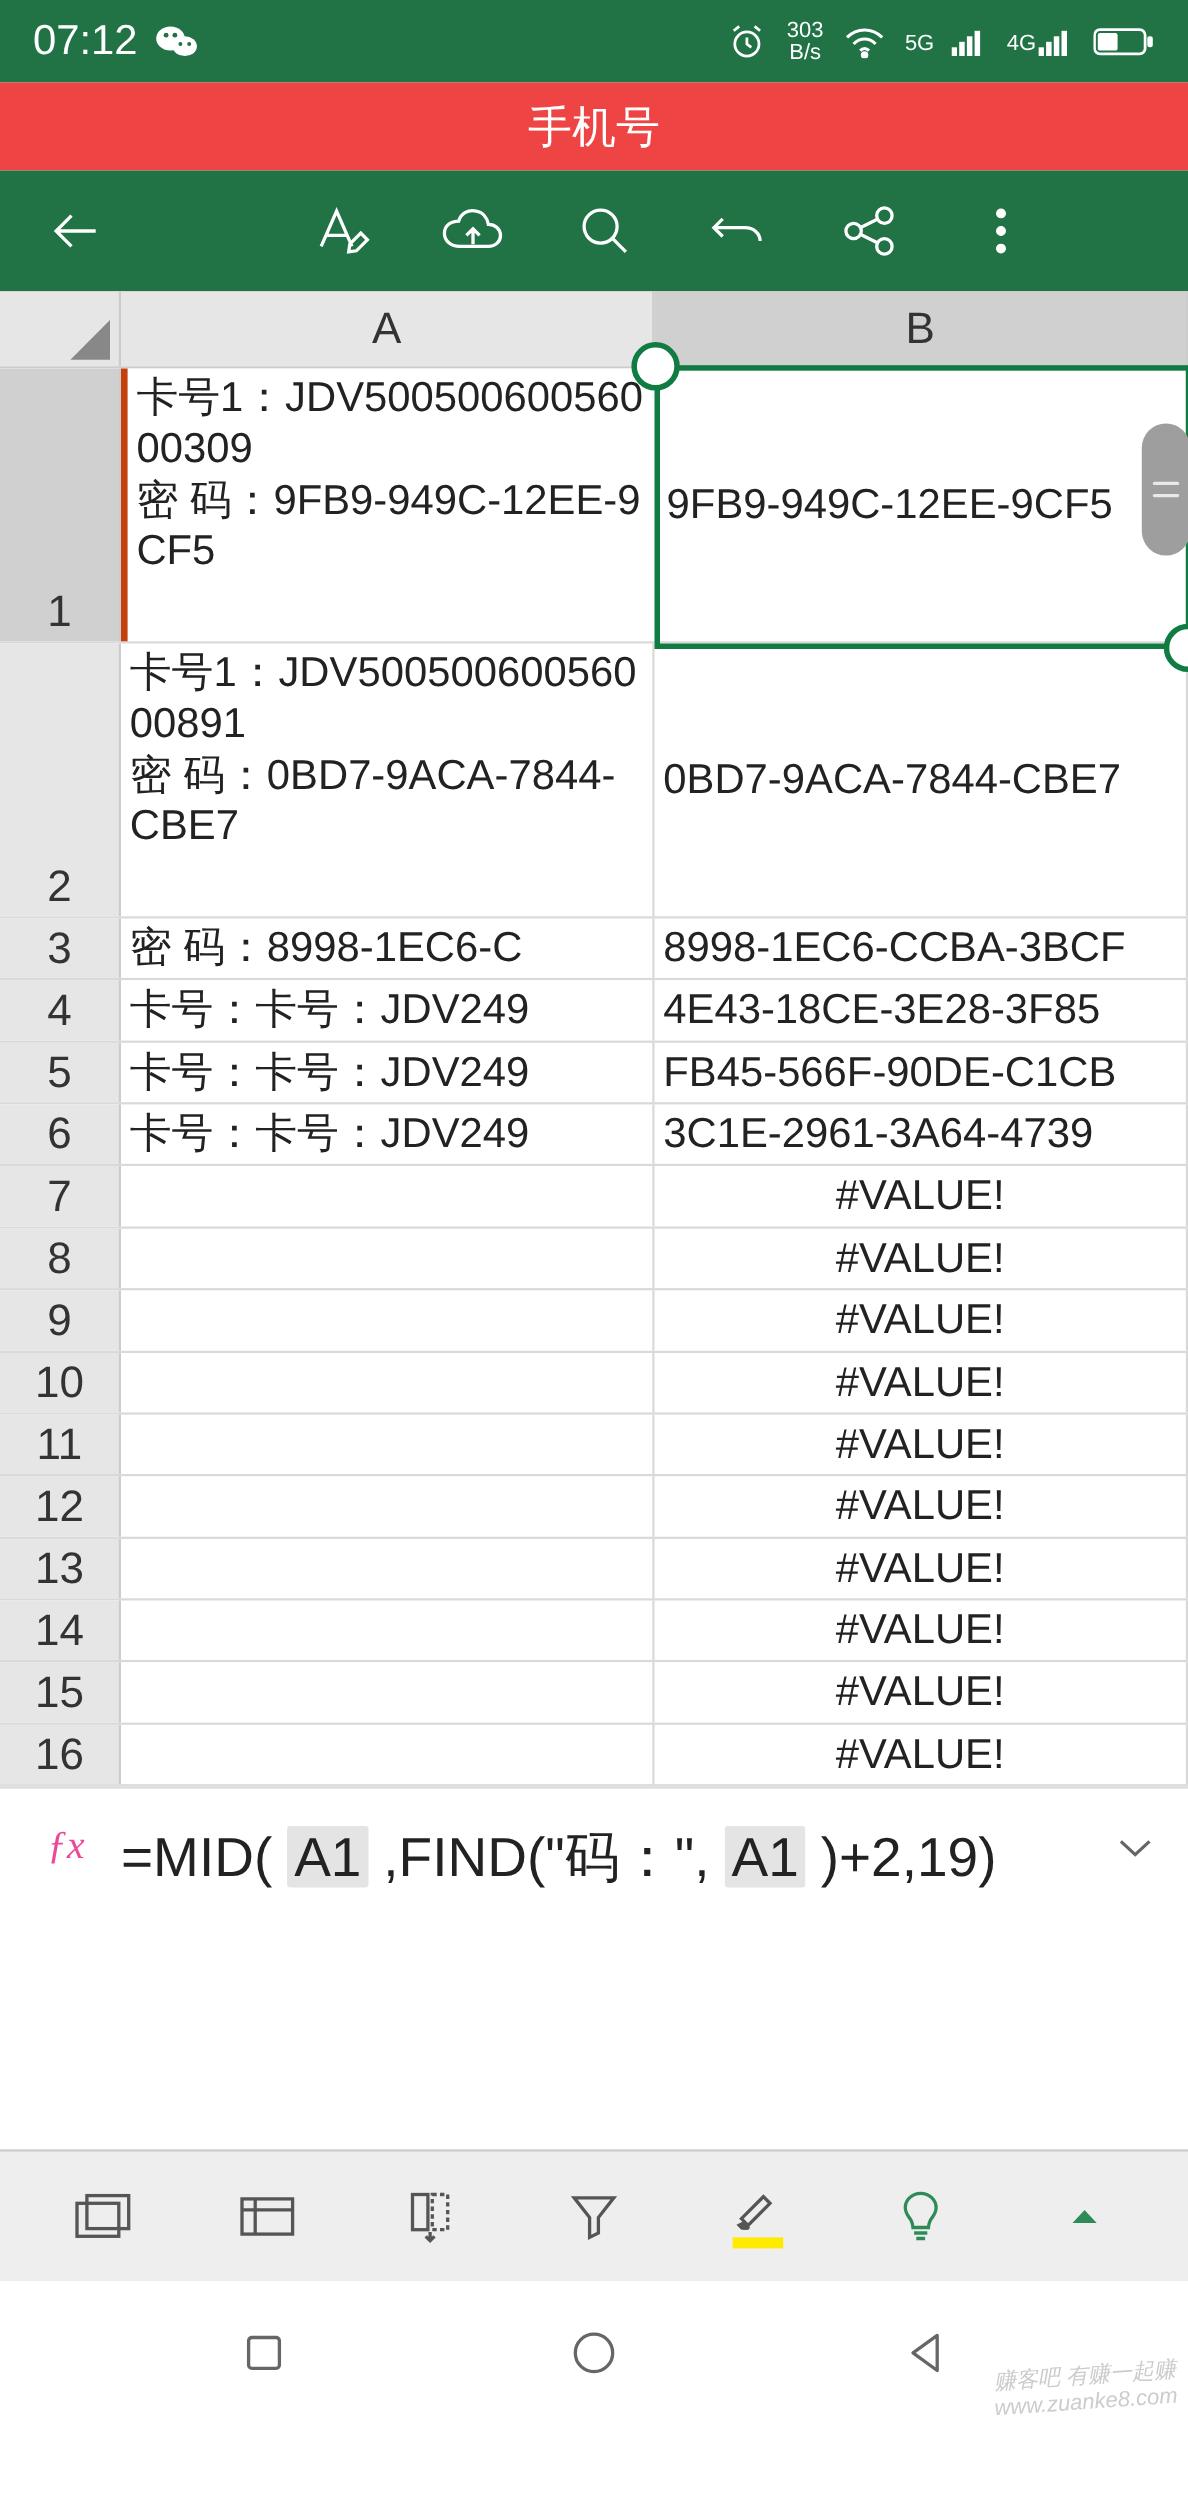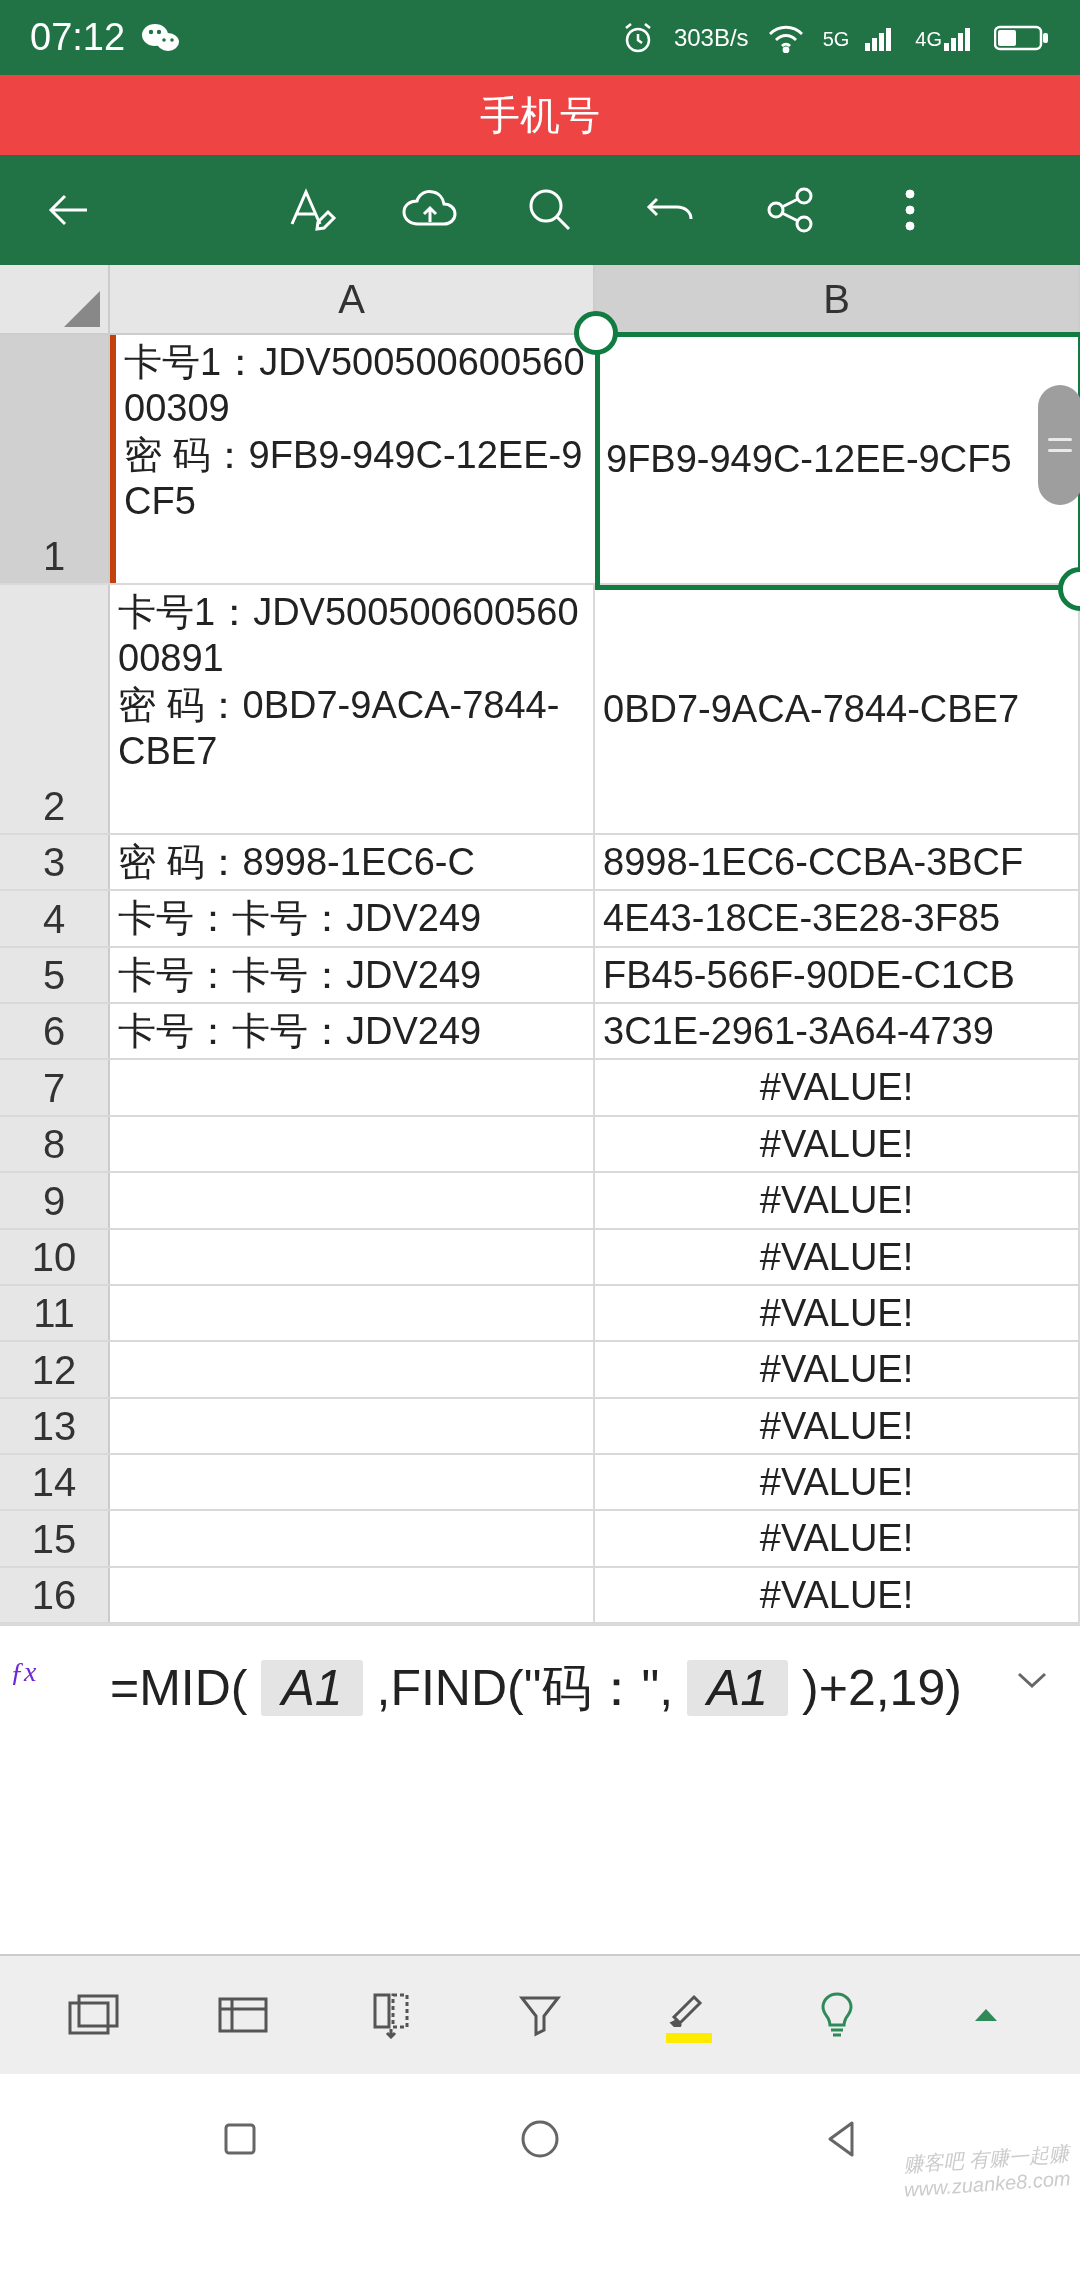--- a/index.html
+++ b/index.html
@@ -63,23 +63,23 @@
     right: -2px; top: 50px;
     width: 44px; height: 120px;
     background: #9e9e9e;
     border-radius: 22px;
     display: flex; flex-direction: column; align-items: center; justify-content: center; gap: 8px;
   }
   .scroll-thumb div { width: 24px; height: 3px; background: #e9e9e9; border-radius: 2px; }
   
   
   .formula-bar { display: flex; align-items: flex-start; padding: 24px 18px 10px 10px; border-top: 2px solid #d9d9d9; background: #fff; height: 330px; }
-  .fx-label { width: 100px; font-style: italic; font-size: 28px; font-family: "Times New Roman", serif; color: #6d28d9; padding-top: 6px; text-align: left; }
+  .fx-label { width: 100px; font-style: italic; font-size: 36px; font-family: "Times New Roman", serif; color: #ec4899; padding-top: 6px; text-align: center; }
   .fx-content { flex: 1; font-size: 50px; color: #222; line-height: 1.55; font-family: Arial, sans-serif; }
-  .fx-ref { background: #e4e4e4; padding: 0 20px; border-radius: 3px; font-style: italic; }
+  .fx-ref { background: #e4e4e4; padding: 0 6px; border-radius: 3px; }
   .fx-chevron { width: 60px; display: flex; justify-content: center; padding-top: 18px; }
   
   
   .bottom-bar { height: 120px; background: #eeeeee; border-top: 2px solid #ccc; display: flex; align-items: center; justify-content: space-around; padding: 0 20px; }
   .bb-btn { width: 120px; height: 100px; display: flex; align-items: center; justify-content: center; }
   .hl-yellow { border-bottom: 10px solid #ffeb00; padding-bottom: 2px; }
   
   
   .nav-bar { height: 130px; background: #fff; display: flex; align-items: center; justify-content: space-evenly; position: relative; }
   .nav-btn { width: 120px; height: 100px; display: flex; align-items: center; justify-content: center; }
@@ -103,21 +103,21 @@
     </span>
   </div>
   <div class="status-right">
     <span class="status-ic">
       <svg width="36" height="36" viewBox="0 0 36 36" fill="none" stroke="#fff" stroke-width="2.5">
           <circle cx="18" cy="20" r="11"></circle>
           <path d="M18 14v6l4 3"></path>
           <path d="M6 8l5-4M30 8l-5-4"></path>
         </svg>
     </span>
-    <span class="status-ic" style="display:flex;line-height:1;font-size:24px;text-align:center;">
+    <span class="status-ic" style="display:flex;flex-direction:column;line-height:1;font-size:20px;text-align:center;">
       <span>303</span>
         <span>B/s</span>
     </span>
     <span class="status-ic">
       <svg width="38" height="30" viewBox="0 0 38 30" fill="none" stroke="#fff" stroke-width="2.8">
           <path d="M3 11c9-9 23-9 32 0"></path>
           <path d="M9 17c6-6 14-6 20 0"></path>
           <path d="M15 23c2.5-2.5 5.5-2.5 8 0"></path>
           <circle cx="19" cy="27" r="2" fill="#fff"></circle>
         </svg>

